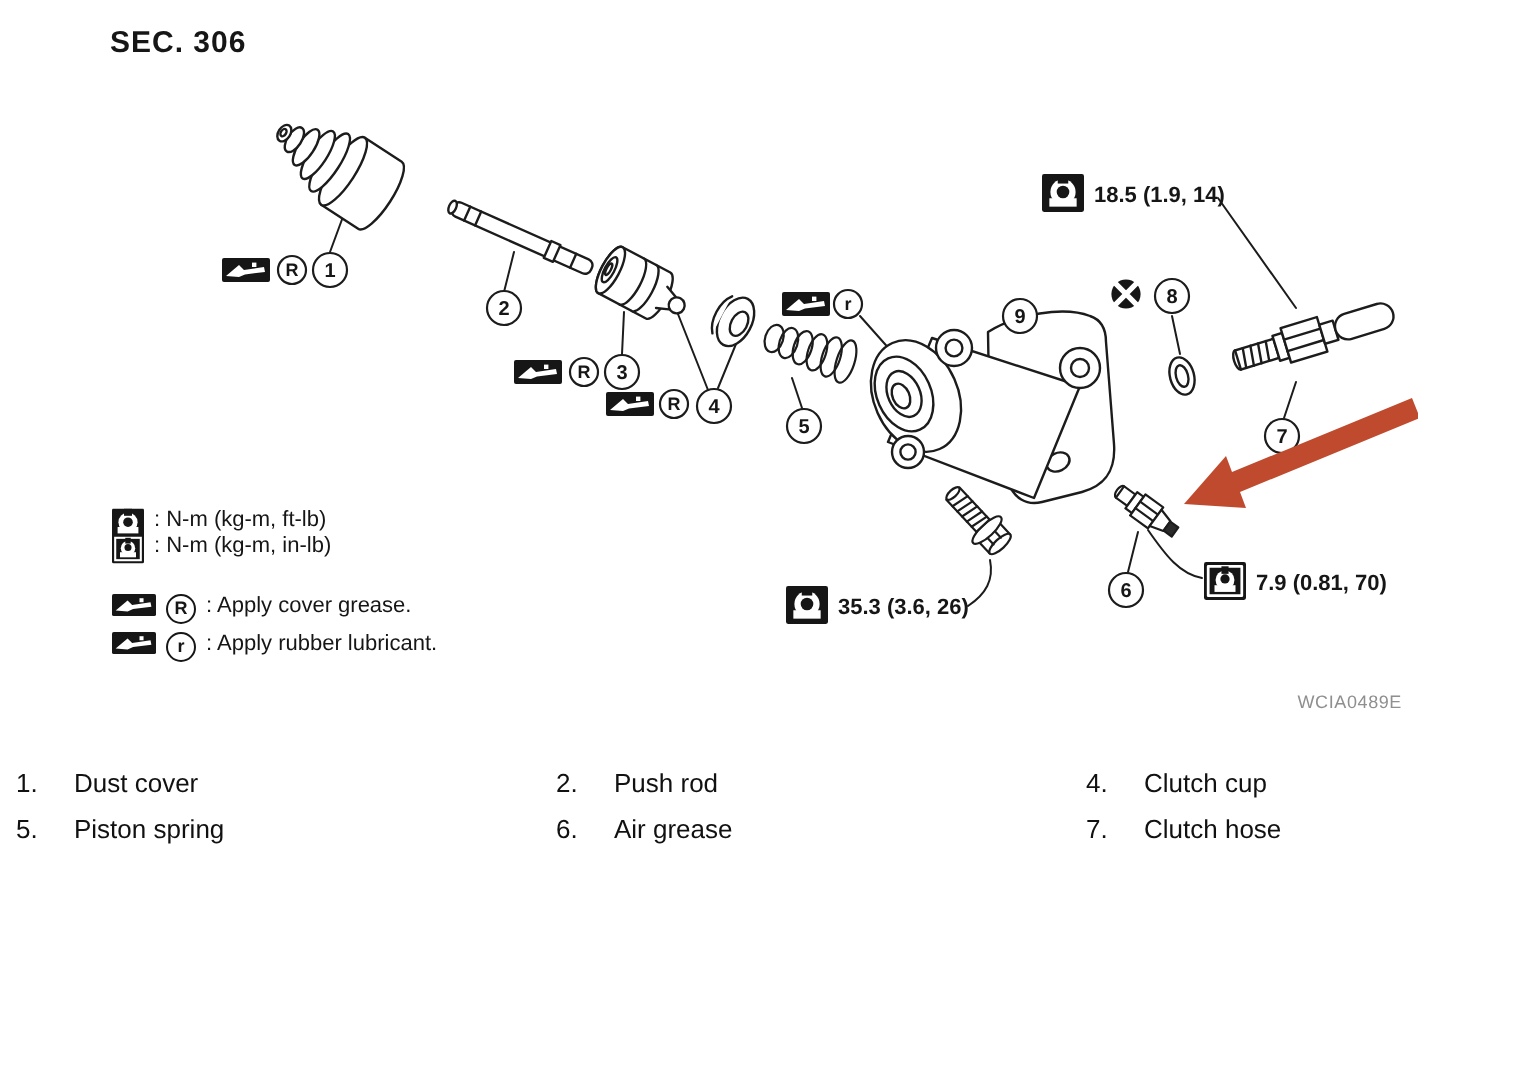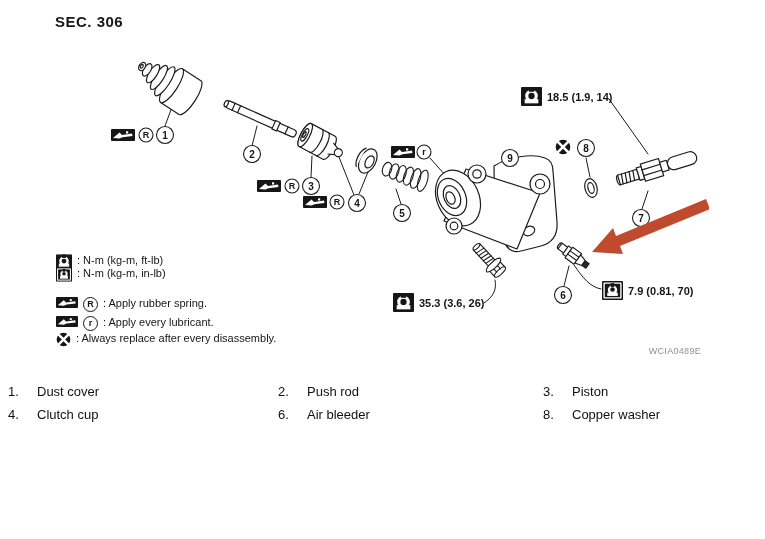--- a/index.html
+++ b/index.html
@@ -282,41 +282,35 @@
       <svg width="16" height="15" viewBox="0 0 20 18">
           <use href="#sym-torque-in"></use>
         </svg>
       <span>: N-m (kg-m, in-lb)</span>
     </div>
     <div class="legend-row" style="top:297px">
       <svg width="22" height="11" viewBox="0 0 24 12">
           <use href="#sym-grease"></use>
         </svg>
       <span class="lgc">R</span>
-      <span>: Apply rubber spring.</span>
+      <span>: Apply cover grease.</span>
     </div>
     <div class="legend-row" style="top:316px">
       <svg width="22" height="11" viewBox="0 0 24 12">
           <use href="#sym-grease"></use>
         </svg>
       <span class="lgc">r</span>
-      <span>: Apply every lubricant.</span>
-    </div>
-    <div class="legend-row" style="top:332px">
-      <svg width="15" height="15" viewBox="0 0 16 16">
-          <use href="#sym-replace"></use>
-        </svg>
-      <span>: Always replace after every disassembly.</span>
+      <span>: Apply rubber lubricant.</span>
     </div>
   </div>
 
   <div class="figure-code">WCIA0489E</div>
 
   <div class="parts-list">
     <div class="part"><span class="pnum">1.</span><span>Dust cover</span></div>
     <div class="part"><span class="pnum">2.</span><span>Push rod</span></div>
-    <div class="part"><span class="pnum">3.</span><span>Piston</span></div>
     <div class="part"><span class="pnum">4.</span><span>Clutch cup</span></div>
-    <div class="part"><span class="pnum">6.</span><span>Air bleeder</span></div>
-    <div class="part"><span class="pnum">8.</span><span>Copper washer</span></div>
+    <div class="part"><span class="pnum">5.</span><span>Piston spring</span></div>
+    <div class="part"><span class="pnum">6.</span><span>Air grease</span></div>
+    <div class="part"><span class="pnum">7.</span><span>Clutch hose</span></div>
   </div>
 
 </div>
 
 </body></html>

